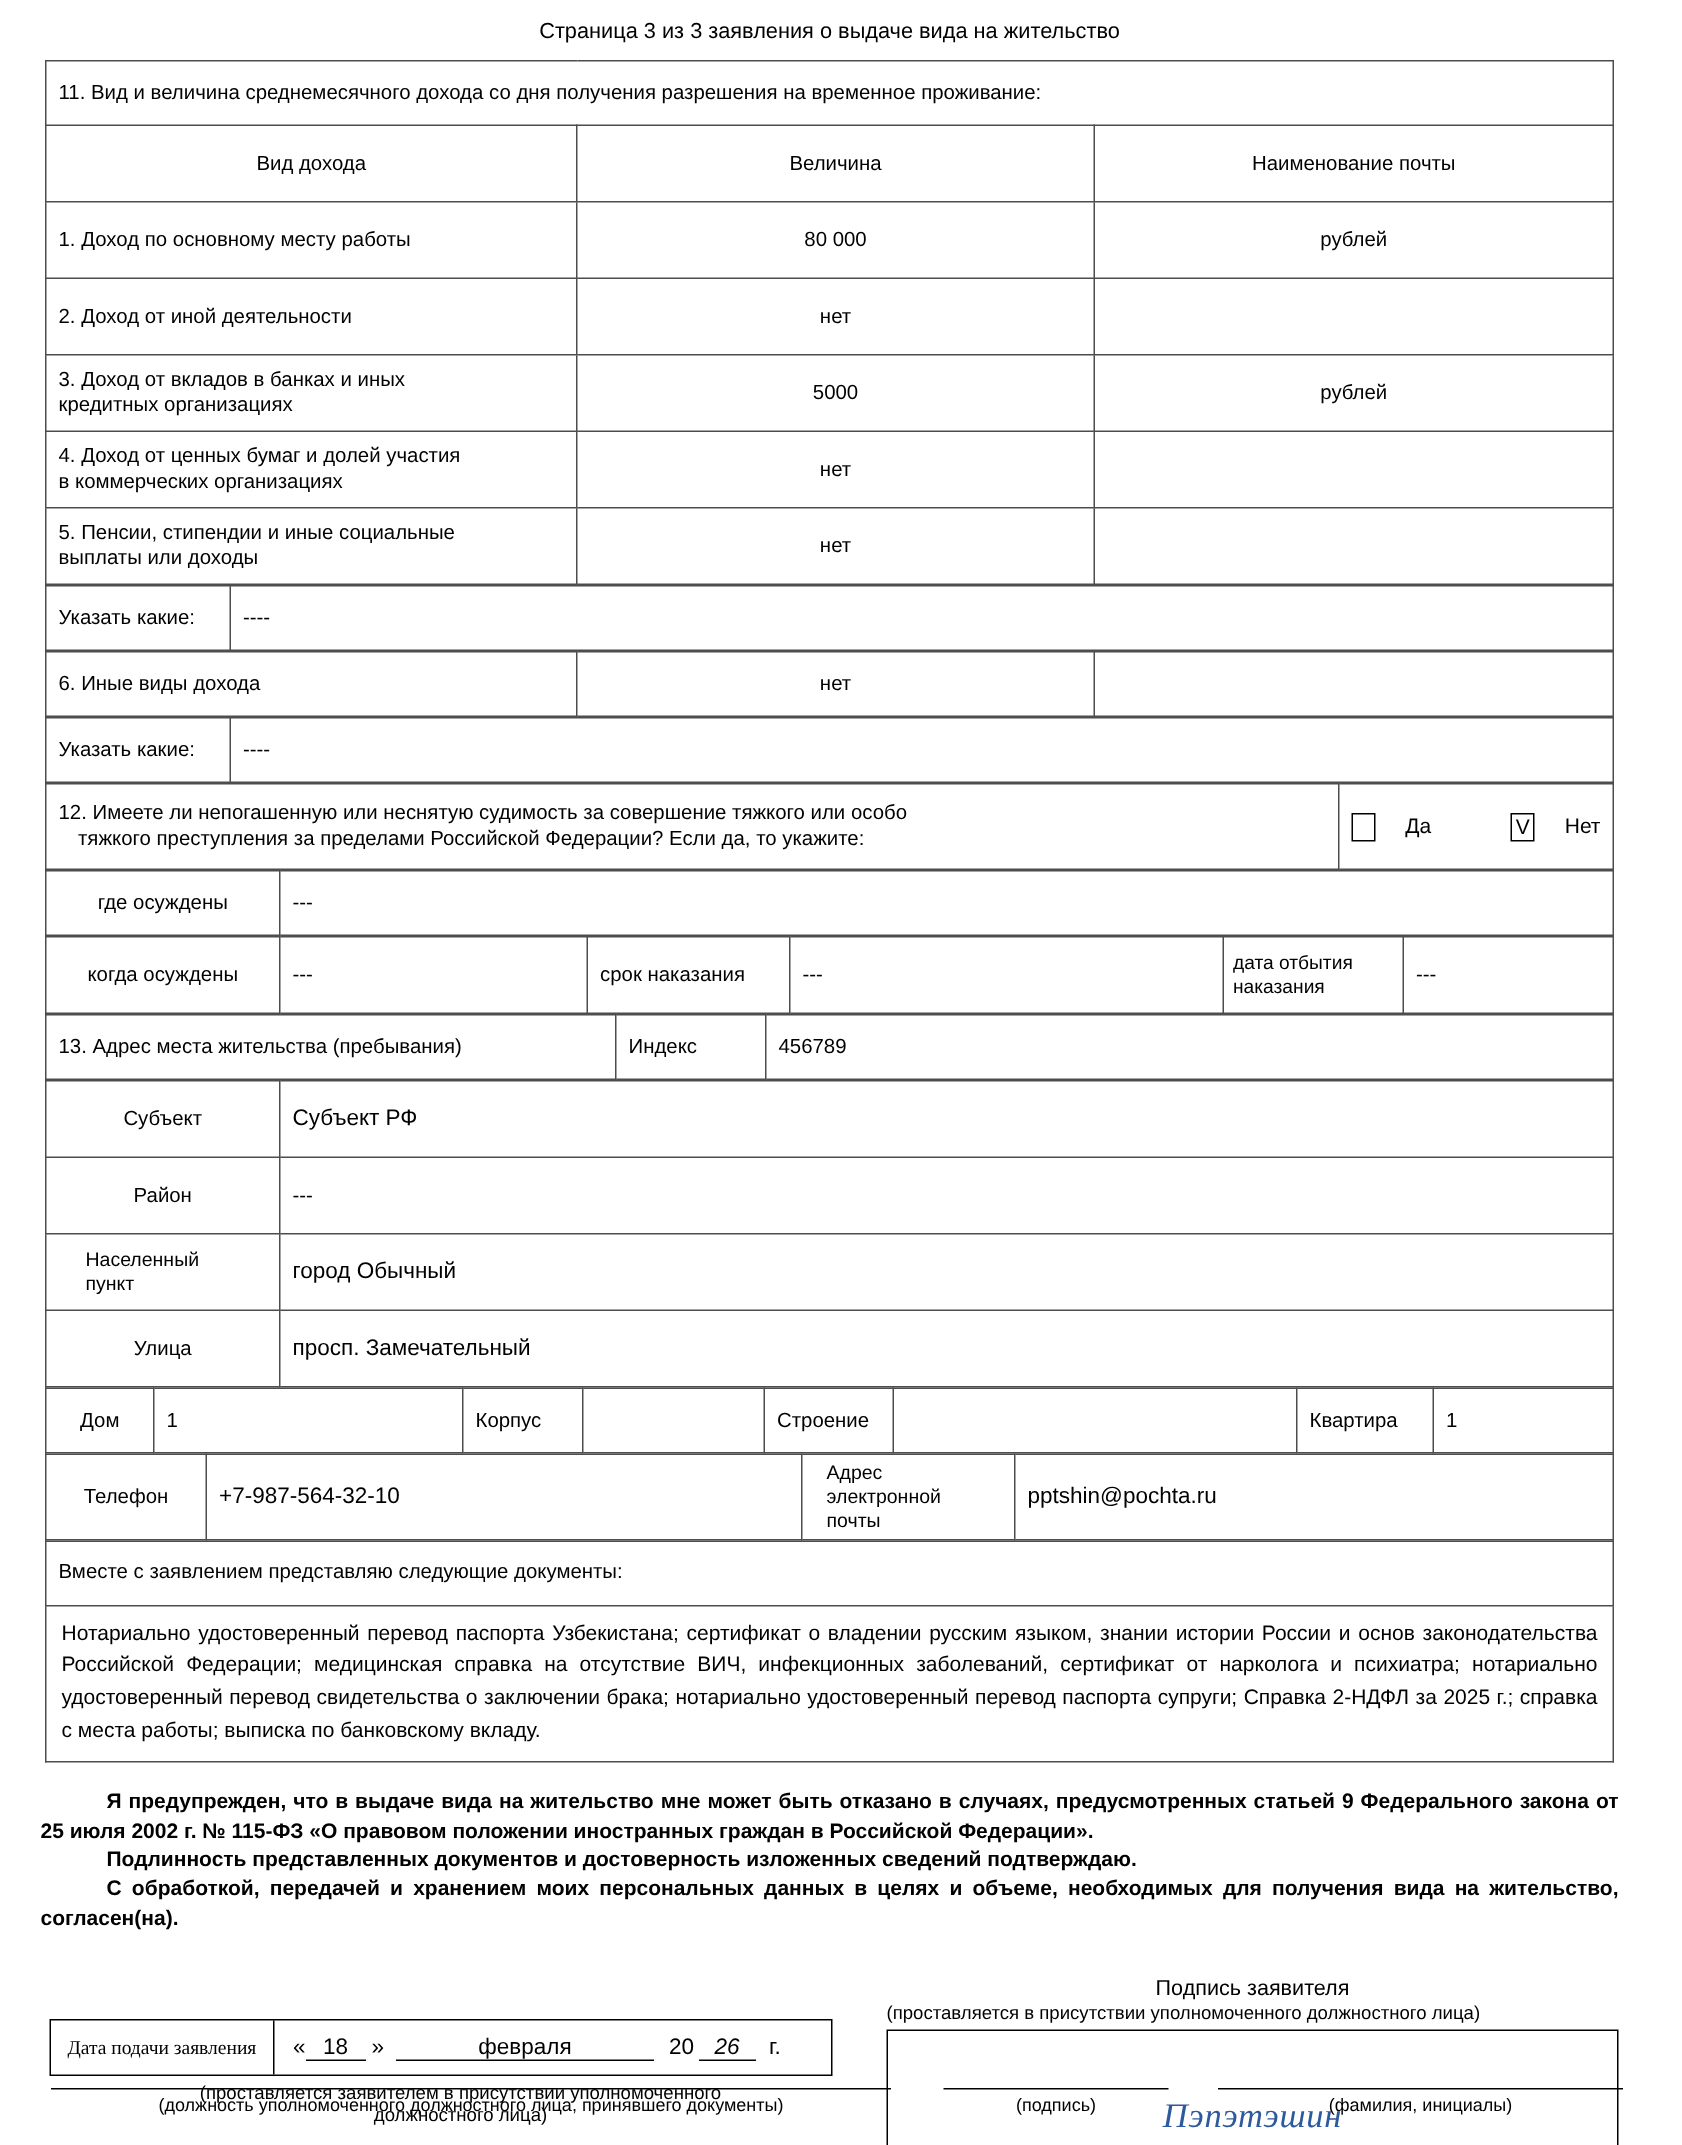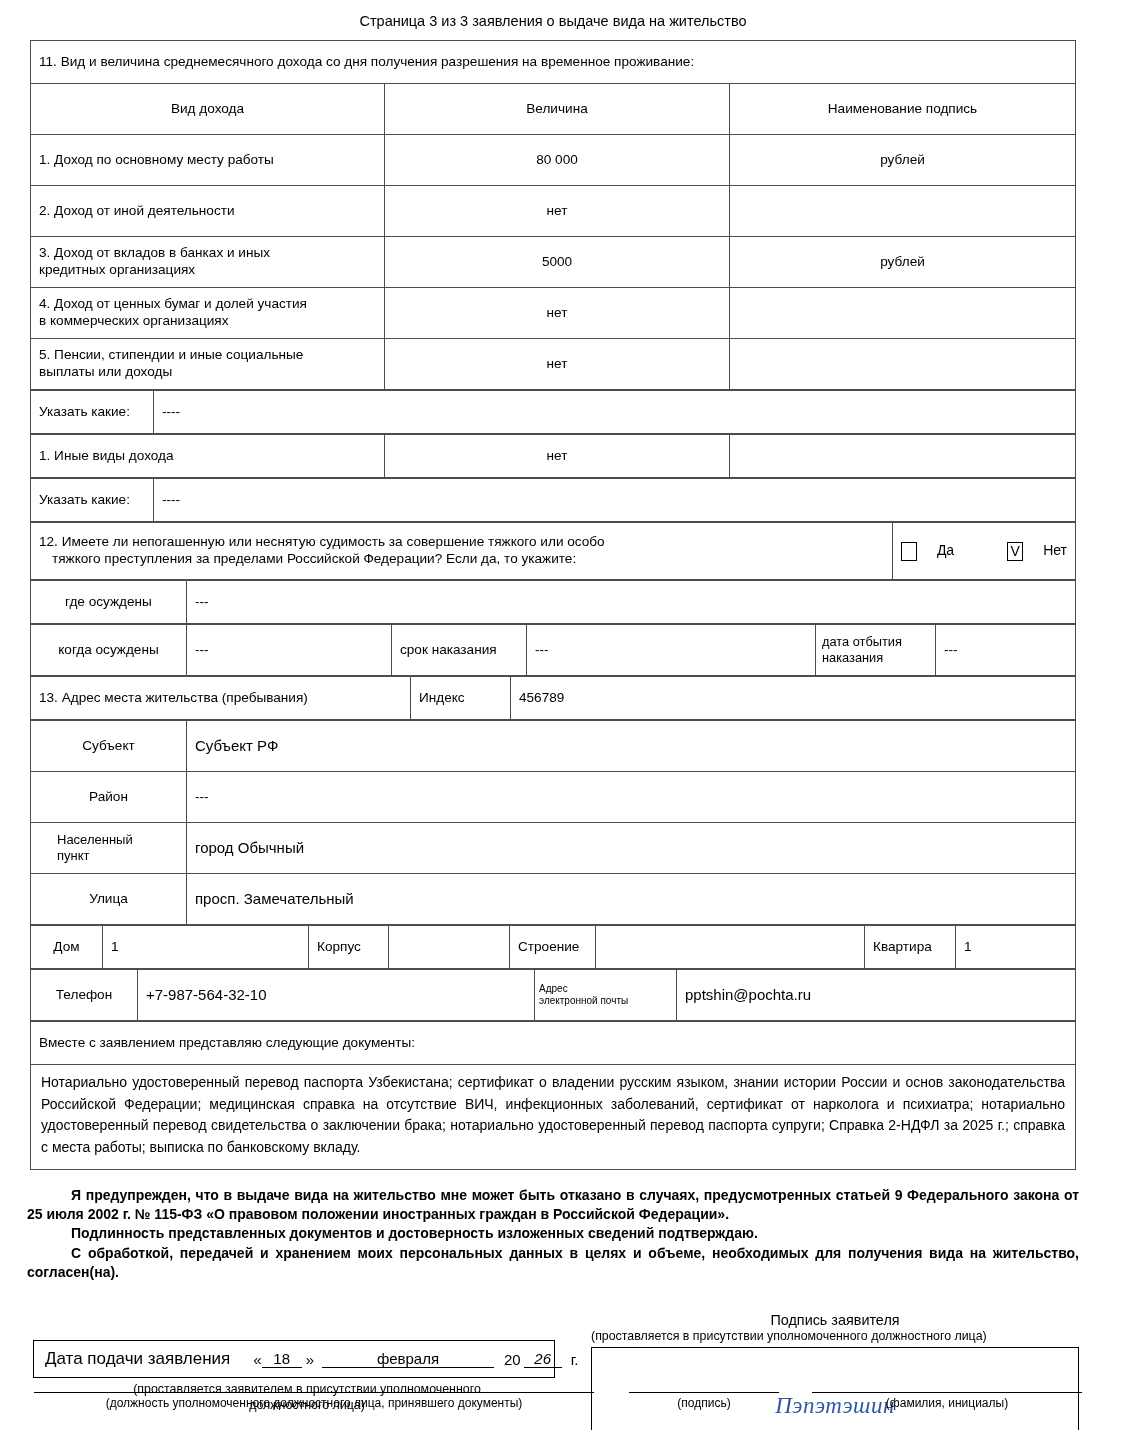--- a/index.html
+++ b/index.html
@@ -53,21 +53,21 @@
 
   
   .dsrow{
     position:relative;width:1052px;margin:0 auto;margin-top:30px;height:160px;
   }
   .datebox{
     position:absolute;left:6px;top:28px;width:522px;height:38px;
     border:1.4px solid #000;box-sizing:border-box;display:flex;align-items:center;
   }
   .datebox .dlabel{
-    padding:0 11px;font-size:17px;white-space:nowrap;
+    padding:0 11px;font-size:13px;white-space:nowrap;font-family:Liberation Serif, serif;
   }
   .datebox .dsep{width:1.4px;background:#000;height:100%;}
   .datebox .dfields{
     flex:1;display:flex;align-items:center;font-size:15px;padding-left:12px;gap:0;
   }
   .ul{border-bottom:1.2px solid #000;display:inline-block;text-align:center;}
   .u-day{width:40px;}
   .u-month{width:172px;}
   .u-year{width:38px;font-style:italic;}
   .datecap{
@@ -111,21 +111,21 @@
         <col style="width:345px">
         <col style="width:346px">
     </colgroup>
     <tbody>
       <tr>
         <td colspan="3" class="h42">11. Вид и величина среднемесячного дохода со дня получения разрешения на временное проживание:</td>
       </tr>
       <tr>
         <td class="ctr h48">Вид дохода</td>
         <td class="ctr h48">Величина</td>
-        <td class="ctr h48">Наименование подпись</td>
+        <td class="ctr h48">Наименование почты</td>
       </tr>
       <tr>
         <td class="h48">1. Доход по основному месту работы</td>
         <td class="ctr">80 000</td>
         <td class="ctr">рублей</td>
       </tr>
       <tr>
         <td class="h48">2. Доход от иной деятельности</td>
         <td class="ctr">нет</td>
         <td class="ctr"></td>
@@ -165,21 +165,21 @@
   </table>
 
   <table class="frm">
     <colgroup>
         <col style="width:354px">
         <col style="width:345px">
         <col style="width:346px">
       </colgroup>
     <tbody>
       <tr>
-        <td class="h42">1. Иные виды дохода</td>
+        <td class="h42">6. Иные виды дохода</td>
         <td class="ctr">нет</td>
         <td class="ctr"></td>
       </tr>
     </tbody>
   </table>
 
   <table class="frm">
     <colgroup>
         <col style="width:123px">
         <col style="width:922px">
@@ -321,21 +321,21 @@
     <colgroup>
       <col style="width:107px">
         <col style="width:397px">
       <col style="width:142px">
         <col style="width:399px">
     </colgroup>
     <tbody>
       <tr>
         <td class="h48 lbl-ctr">Телефон</td>
         <td class="h48" style="font-size:15px">+7-987-564-32-10</td>
-        <td class="h48" style="white-space:pre-line;font-size:10px;padding:4px 4px">Адрес
+        <td class="h48" style="white-space:pre-line;font-size:13px;padding:4px 16px">Адрес
 электронной почты</td>
         <td class="h48" style="font-size:15px">pptshin@pochta.ru</td>
       </tr>
     </tbody>
   </table>
 
   <table class="frm">
     <colgroup>
         <col style="width:1045px">
       </colgroup>

